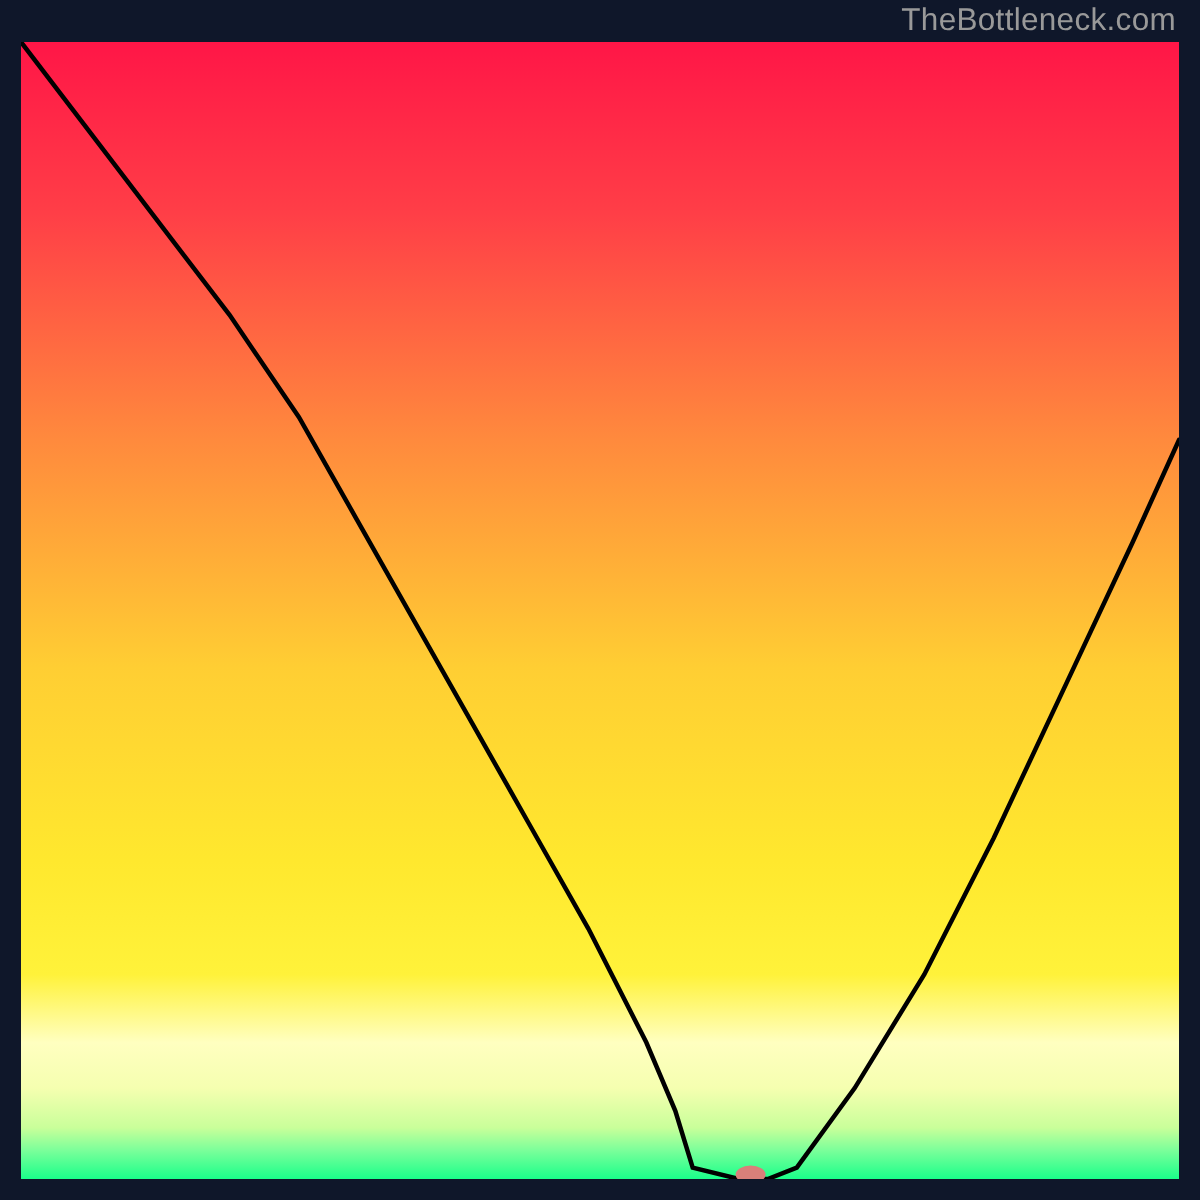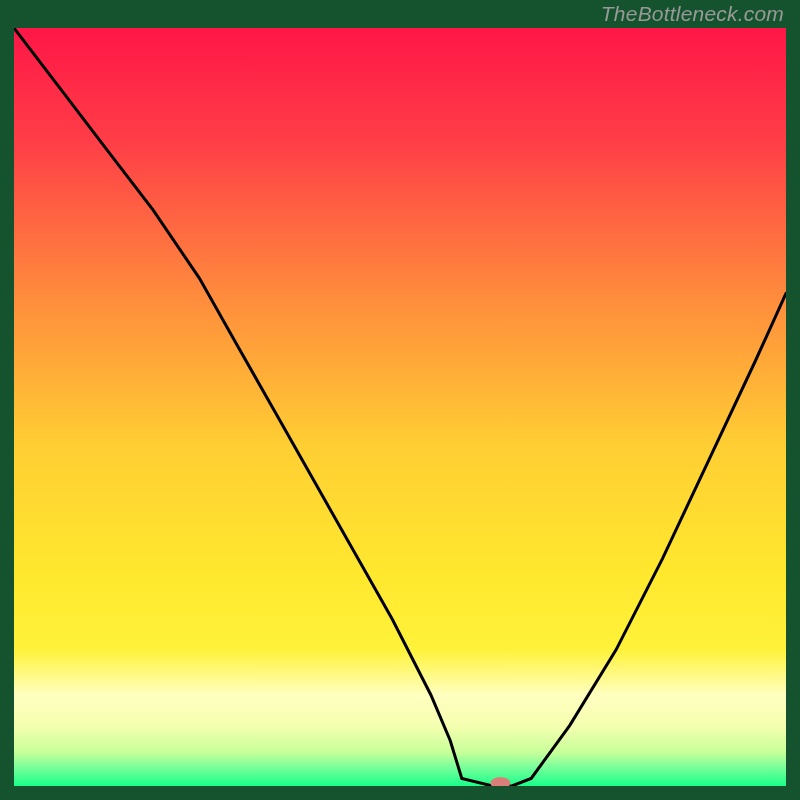--- a/index.html
+++ b/index.html
@@ -7,23 +7,22 @@
     padding: 0;
     background: #000;
     width: 800px;
     height: 800px;
     overflow: hidden;
     font-family: Arial, Helvetica, sans-serif;
   }
   .outer {
     width: 800px;
     height: 800px;
-    background: #14532d;
+    background: #0f172a;
     position: relative;
-    font-style: italic;
   }
   .watermark {
     position: absolute;
     top: 2px;
     right: 16px;
     color: #999;
     font-size: 21px;
     font-weight: 500;
     letter-spacing: 0.2px;
   }

